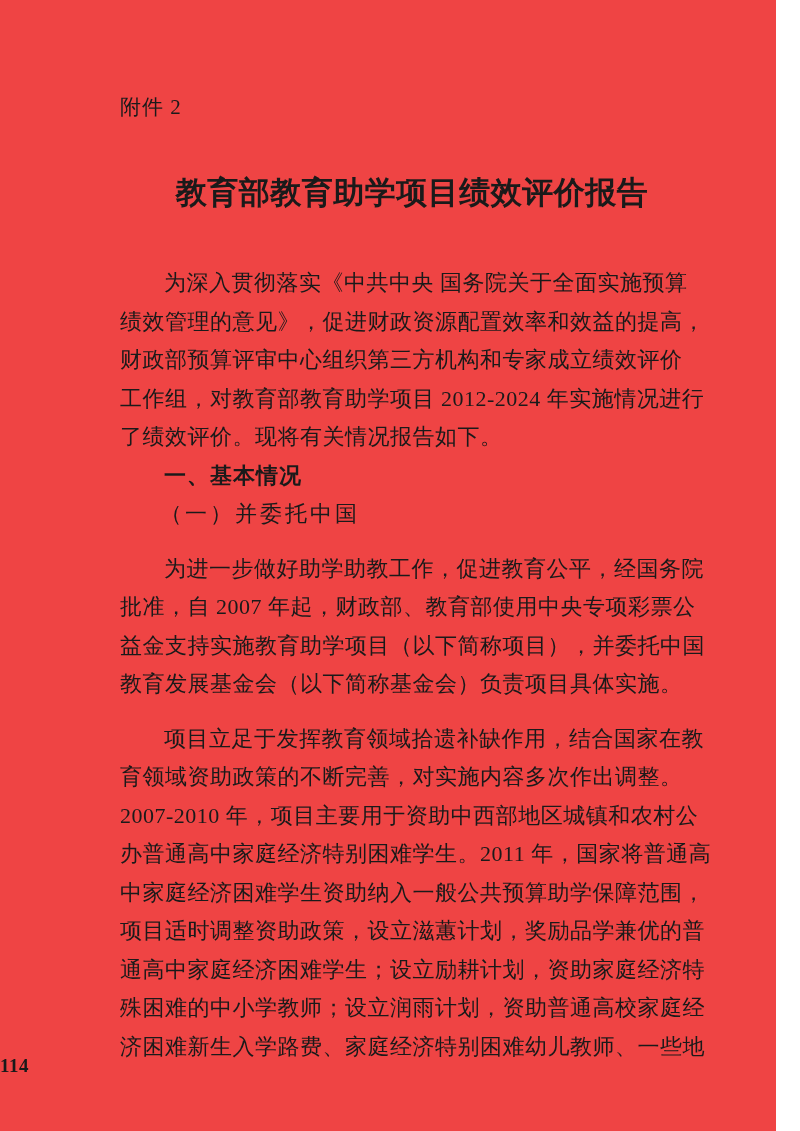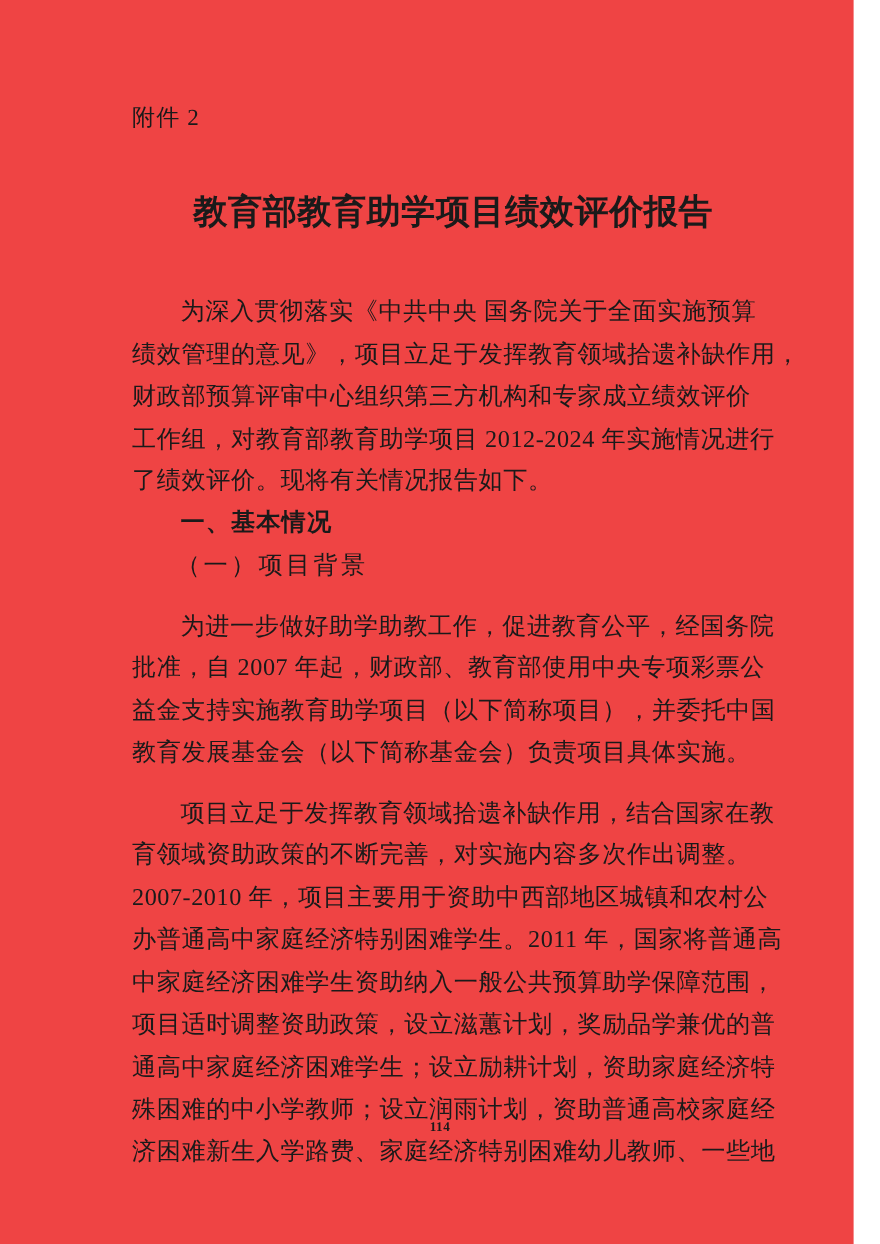--- a/index.html
+++ b/index.html
@@ -69,48 +69,48 @@
     text-align-last: left;
   }
   .line.h2 {
     padding-left: 40px;
     letter-spacing: 3px;
     text-align: left;
     text-align-last: left;
   }
   .pagenum {
     position: absolute;
-    top: 1017px;
+    top: 1055px;
     left: 0;
     width: 800px;
-    text-align: center;
-    font-size: 12px;
+    text-align: left;
+    font-size: 19px;
     font-weight: bold;
     letter-spacing: 0.5px;
   }
 </style>
 </head>
 <body>
 
 <div class="page">
 
   <div class="attachment">附件 2</div>
 
   <h1 class="title">教育部教育助学项目绩效评价报告</h1>
 
   <div class="content">
 
     <div class="line first">为深入贯彻落实《中共中央 国务院关于全面实施预算</div>
-    <div class="line">绩效管理的意见》，项目立足于发挥教育领域拾遗补缺作用，</div>
+    <div class="line">绩效管理的意见》，促进财政资源配置效率和效益的提高，</div>
     <div class="line">财政部预算评审中心组织第三方机构和专家成立绩效评价</div>
     <div class="line">工作组，对教育部教育助学项目 2012-2024 年实施情况进行</div>
     <div class="line ns">了绩效评价。现将有关情况报告如下。</div>
 
     <div class="line h1">一、基本情况</div>
-    <div class="line h2">（一）项目背景</div>
+    <div class="line h2">（一）并委托中国</div>
 
     <div class="line first">为进一步做好助学助教工作，促进教育公平，经国务院</div>
     <div class="line">批准，自 2007 年起，财政部、教育部使用中央专项彩票公</div>
     <div class="line">益金支持实施教育助学项目（以下简称项目），并委托中国</div>
     <div class="line ns">教育发展基金会（以下简称基金会）负责项目具体实施。</div>
 
     <div class="line first">项目立足于发挥教育领域拾遗补缺作用，结合国家在教</div>
     <div class="line">育领域资助政策的不断完善，对实施内容多次作出调整。</div>
     <div class="line">2007-2010 年，项目主要用于资助中西部地区城镇和农村公</div>
     <div class="line">办普通高中家庭经济特别困难学生。2011 年，国家将普通高</div>

